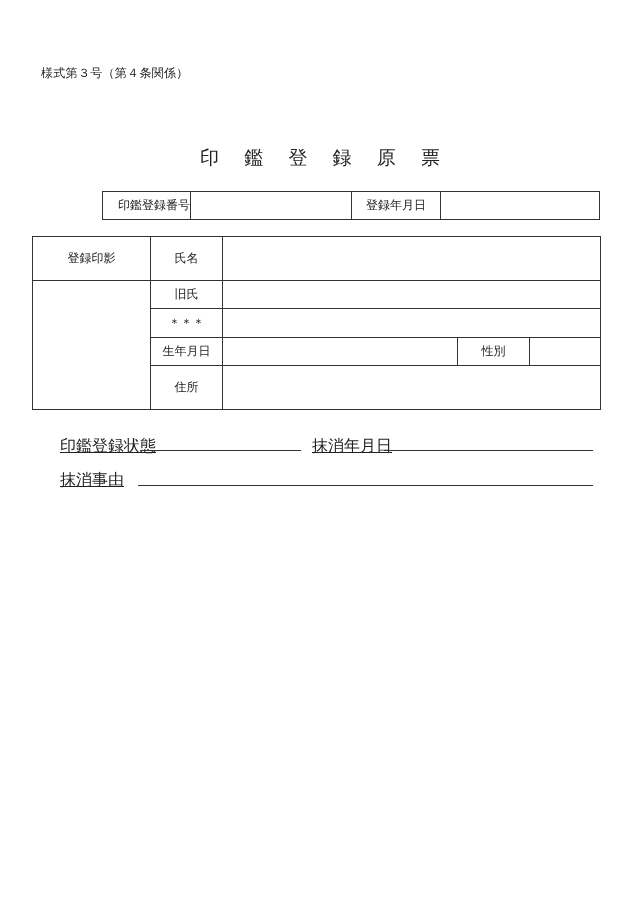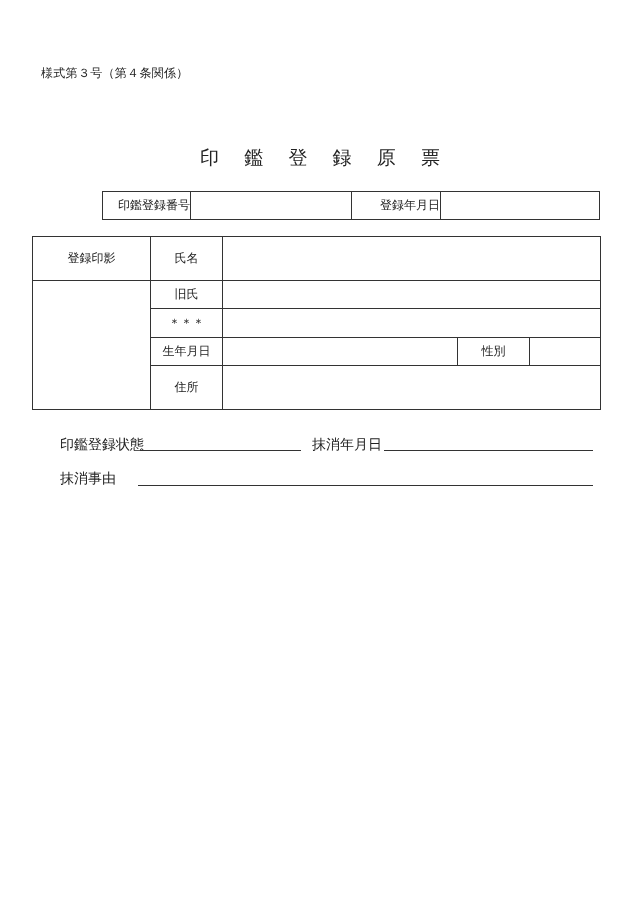--- a/index.html
+++ b/index.html
@@ -50,22 +50,23 @@
     .top-table td { height: 27px; }
 
     .main-table {
       left: 32px; top: 236px;
       width: 568px;
       table-layout: fixed;
       font-family: Liberation Serif, serif;
     }
 
     .field-label {
-      font-size: 14px;
+      font-size: 16px;
       white-space: nowrap;
+      text-decoration: underline;
     }
     .underline {
       border-bottom: 1.3px solid #333;
       height: 0;
     }
   </style>
 </head>
 <body>
 
 <div class="abs form-number">様式第３号（第４条関係）</div>
@@ -77,21 +78,21 @@
   <span>録</span>
   <span>原</span>
   <span>票</span>
 </div>
 
 <table class="abs top-table">
   <tbody>
       <tr>
     <td style="width:87px;text-align:right;">印鑑登録番号</td>
     <td style="width:160px;"></td>
-    <td style="width:88px;text-align:right;">登録年月日</td>
+    <td style="width:88px;">登録年月日</td>
     <td></td>
   </tr>
 </tbody>
   </table>
 
 <table class="abs main-table">
   <colgroup>
     <col style="width:118px;">
     <col style="width:72px;">
     <col style="width:235px;">

